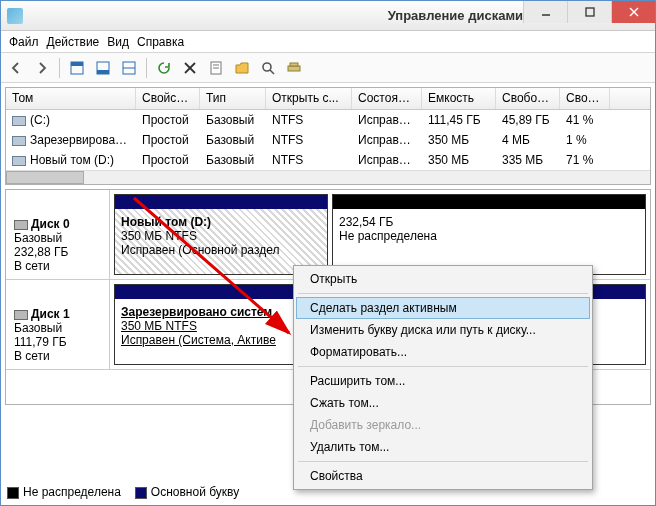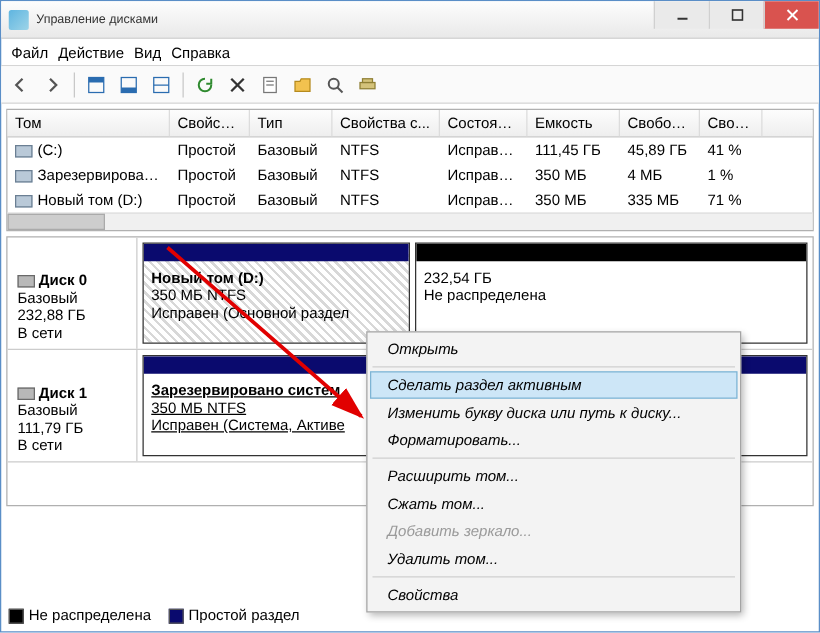--- a/index.html
+++ b/index.html
@@ -2,21 +2,21 @@
 <html><head>
 <meta charset="utf-8">
 <style>
 * { box-sizing: border-box; margin: 0; padding: 0; font-family: "Segoe UI", Tahoma, sans-serif; font-size: 12px; }
 body { background: #fff; width: 656px; height: 506px; overflow: hidden; }
 
 .window { border: 1px solid #5a8ec7; width: 656px; height: 506px; position: relative; background: #fff; }
 
 .titlebar { height: 30px; background: linear-gradient(#fdfdfd,#e9e9e9); display: flex; align-items: center; position: relative; border-bottom: 1px solid #c9c9c9; }
 .titlebar .app-icon { width: 16px; height: 16px; margin: 0 6px; background: linear-gradient(135deg,#5fb5e0,#9dd4e8); border-radius: 2px; }
-.titlebar .title { flex: 1; text-align: left; color: #333; font-size: 10px; }
+.titlebar .title { flex: 1; text-align: right; color: #333; font-size: 13px; font-weight: bold; }
 .winbtns { display: flex; height: 100%; }
 .winbtn { width: 44px; height: 22px; display: flex; align-items: center; justify-content: center; border-left: 1px solid #d0d0d0; background: #eaeaea; cursor: default; }
 .winbtn.close { background: #d9534f; color: #fff; }
 .winbtn svg { width: 10px; height: 10px; }
 
 .menubar { height: 22px; display: flex; align-items: center; padding: 0 4px; border-bottom: 1px solid #d5d5d5; }
 .menubar span { padding: 2px 4px; cursor: default; }
 
 .toolbar { height: 30px; display: flex; align-items: center; padding: 0 4px; gap: 4px; border-bottom: 1px solid #d5d5d5; background: #fafafa; }
 .tbtn { width: 22px; height: 22px; display: flex; align-items: center; justify-content: center; border: 1px solid transparent; }
@@ -44,21 +44,21 @@
 .volbox.unalloc .stripe { background: #000; }
 .volbox .vcontent { margin-top: 16px; font-size: 11px; line-height: 14px; white-space: nowrap; }
 .volbox .vname { font-weight: bold; }
 .volbox.hatched { background: repeating-linear-gradient(45deg,#fff,#fff 3px,#d8d8d8 3px,#d8d8d8 5px); }
 
 .legend { position: absolute; left: 6px; bottom: 6px; display: flex; gap: 14px; align-items: center; font-size: 12px; }
 .legend .sw { width: 12px; height: 12px; display: inline-block; margin-right: 4px; vertical-align: middle; border: 1px solid #555;}
 .sw.black{background:#000}.sw.blue{background:#0a0a6e}
 
 .ctxmenu { position: absolute; left: 292px; top: 264px; width: 300px; background: #f3f3f3; border: 1px solid #a4a4a4; box-shadow: 2px 3px 6px rgba(0,0,0,.3); padding: 2px; z-index: 50; }
-.ctxmenu .mi { padding: 4px 14px; white-space: nowrap; font-style: italic; }
+.ctxmenu .mi { padding: 4px 14px; white-space: nowrap; }
 .ctxmenu .mi.hl { background: #cde6f7; border: 1px solid #7eb4d4; padding: 3px 13px; }
 .ctxmenu .mi.disabled { color: #9a9a9a; }
 .ctxmenu hr { border: none; border-top: 1px solid #d0d0d0; margin: 3px 2px; }
 
 .arrow { position: absolute; left: 128px; top: 192px; z-index: 60; pointer-events:none;}
 </style>
 </head>
 <body>
 
 <div class="window">
@@ -160,21 +160,21 @@
           <rect x="4" y="3" width="8" height="3" fill="#d4c27a" stroke="#8f7f34"></rect>
         </svg>
       </div>
   </div>
 
   <div class="vol-table">
     <div class="vt-head">
       <div class="c-vol">Том</div>
       <div class="c-lay">Свойства...</div>
       <div class="c-typ">Тип</div>
-      <div class="c-fs">Свойства с...</div>
+      <div class="c-fs">Открыть с...</div>
       <div class="c-st">Состояние</div>
       <div class="c-cap">Емкость</div>
       <div class="c-free">Свобод...</div>
       <div class="c-pct">Свобо...</div>
     </div>
     <div id="vol-rows">
         <div class="vt-row">
           <div class="c-vol"><span class="vicon"></span>(C:)</div>
           <div class="c-lay">Простой</div>
           <div class="c-typ">Базовый</div>
@@ -260,21 +260,21 @@
                 <div>й пар</div>
               </div>
             </div>
           </div>
         </div>
       </div>
   </div>
 
   <div class="legend">
     <span><span class="sw black"></span><span>Не распределена</span></span>
-    <span><span class="sw blue"></span><span>Простой раздел</span></span>
+    <span><span class="sw blue"></span><span>Основной букву</span></span>
   </div>
 
   <div class="ctxmenu">
     <div class="mi">Открыть</div>
     <hr>
     <div class="mi hl">Сделать раздел активным</div>
     <div class="mi">Изменить букву диска или путь к диску...</div>
     <div class="mi">Форматировать...</div>
     <hr>
     <div class="mi">Расширить том...</div>

